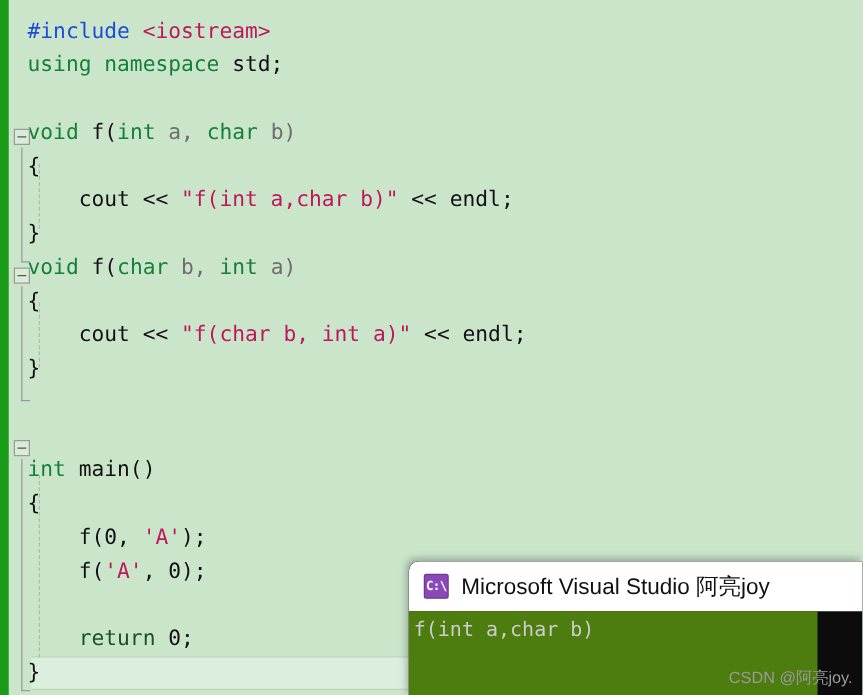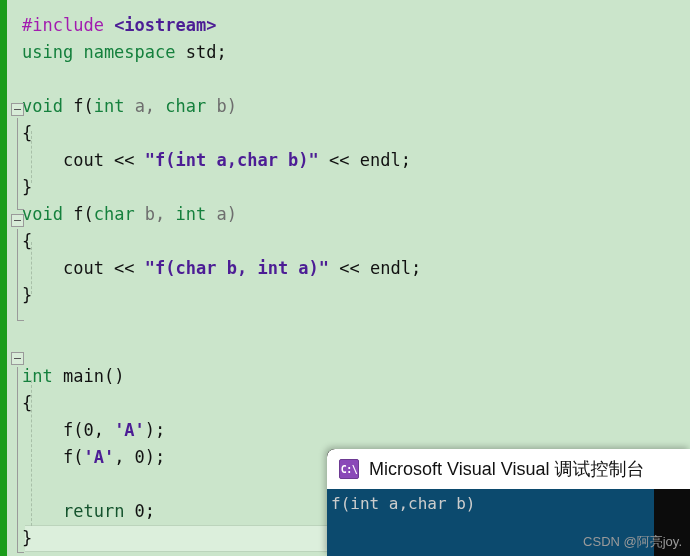--- a/index.html
+++ b/index.html
@@ -25,22 +25,22 @@
     color:#111;white-space:pre;
   }
   .line{
     position:absolute;left:0;height:27px;width:690px;
     display:block;white-space:pre;
   }
   .ltext{position:absolute;left:22px;top:0;white-space:pre;}
 
   
   .kw{color:#15803d;}
-  .pre{color:#a21caf;text-align:center;}
-  .str{color:#4c1d95;font-weight:bold;}
+  .pre{color:#1d4ed8;text-align:center;}
+  .str{color:#be185d;}
   .id{color:#111;}
   .param{color:#6e6e6e;}
   .ret{color:#14532d;}
 
   
   .foldbox{
     position:absolute;width:13px;height:13px;
     border:1px solid #9a9a9a;background:#d8ecd8;
     box-sizing:border-box;
   }
@@ -99,21 +99,21 @@
     color:#fff;font-size:10px;font-weight:bold;
     font-family:"DejaVu Sans Mono","Liberation Mono",monospace;
     letter-spacing:-0.5px;
   }
   .console-title-text{
     font-family:"Liberation Sans","DejaVu Sans",sans-serif;
     font-size:18px;color:#111;white-space:nowrap;
   }
   .console-body{
     position:absolute;left:0;top:40px;width:327px;height:67px;
-    background:#0c4a6e;
+    background:#4d7c0f;
     color:#ccc;
     font-family:"DejaVu Sans Mono","Liberation Mono",monospace;
     font-size:16px;line-height:23px;
     padding:3px 0 0 4px;box-sizing:border-box;
     white-space:pre;
   }
   .watermark{
     position:absolute;right:8px;bottom:5px;
     color:#9a9a9a;font-size:13px;
     font-family:"Liberation Sans","DejaVu Sans",sans-serif;
@@ -143,19 +143,19 @@
         <div class="indentguide" style="top: 380px; height: 146px;"></div>
       </div>
 
   </div>
 
   <div class="console">
     <div class="console-title">
       <div class="console-icon">
         <span>C:\</span>
       </div>
-      <div class="console-title-text">Microsoft Visual Visual 调试控制台</div>
+      <div class="console-title-text">Microsoft Visual Studio 阿亮joy</div>
     </div>
     <div class="console-body" id="console-body"><div>f(int a,char b)</div></div>
     <div class="watermark">CSDN @阿亮joy.</div>
   </div>
 
 </div>
 
 </body></html>

